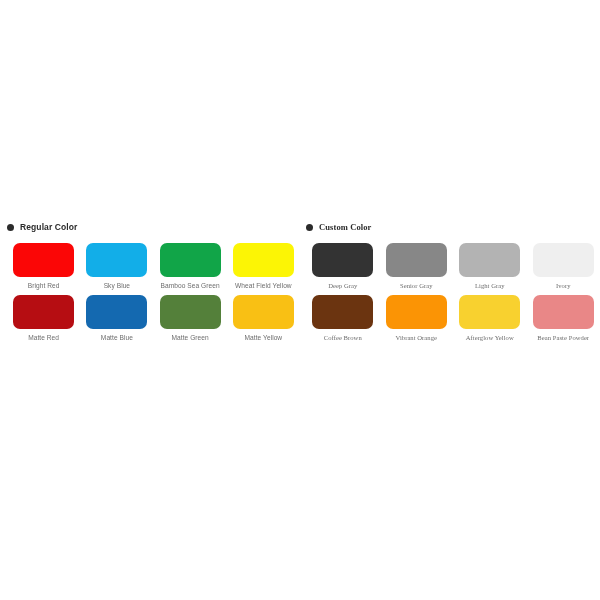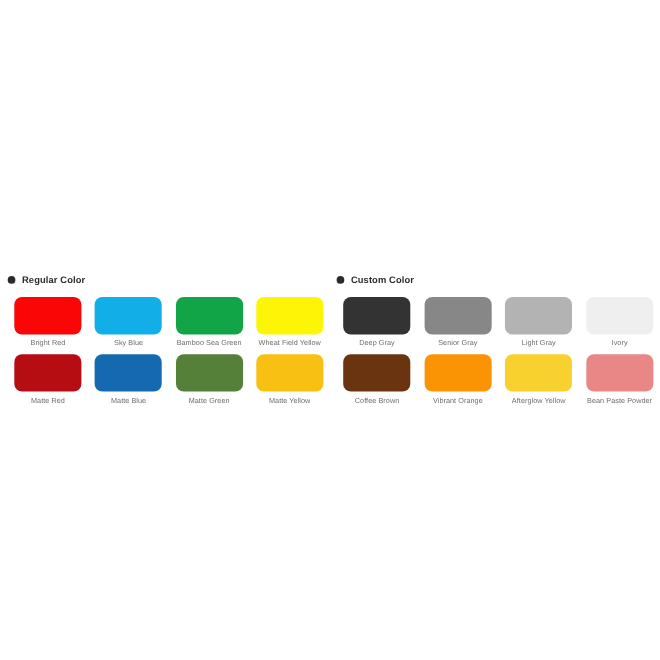--- a/index.html
+++ b/index.html
@@ -9,32 +9,32 @@
   body {
     width: 600px;
     height: 600px;
     background: #ffffff;
     font-family: "Liberation Sans", sans-serif;
     overflow: hidden;
   }
   .palette-root {
     position: absolute;
     left: 0;
-    top: 247px;
+    top: 220px;
     width: 600px;
     display: flex;
     flex-direction: row;
     align-items: flex-start;
   }
   .palette-group {
     display: flex;
     flex-direction: column;
   }
   .group-regular { width: 300px; padding-left: 7px; box-sizing: border-box; }
-  .group-custom  { width: 300px; padding-left: 6px; box-sizing: border-box; }
+  .group-custom  { width: 300px; padding-left: 6px; box-sizing: border-box; font-family: Liberation Serif, serif; }
 
   .group-header {
     display: flex;
     flex-direction: row;
     align-items: center;
     height: 14px;
     margin-bottom: 9px;
   }
   .bullet {
     width: 7px;

